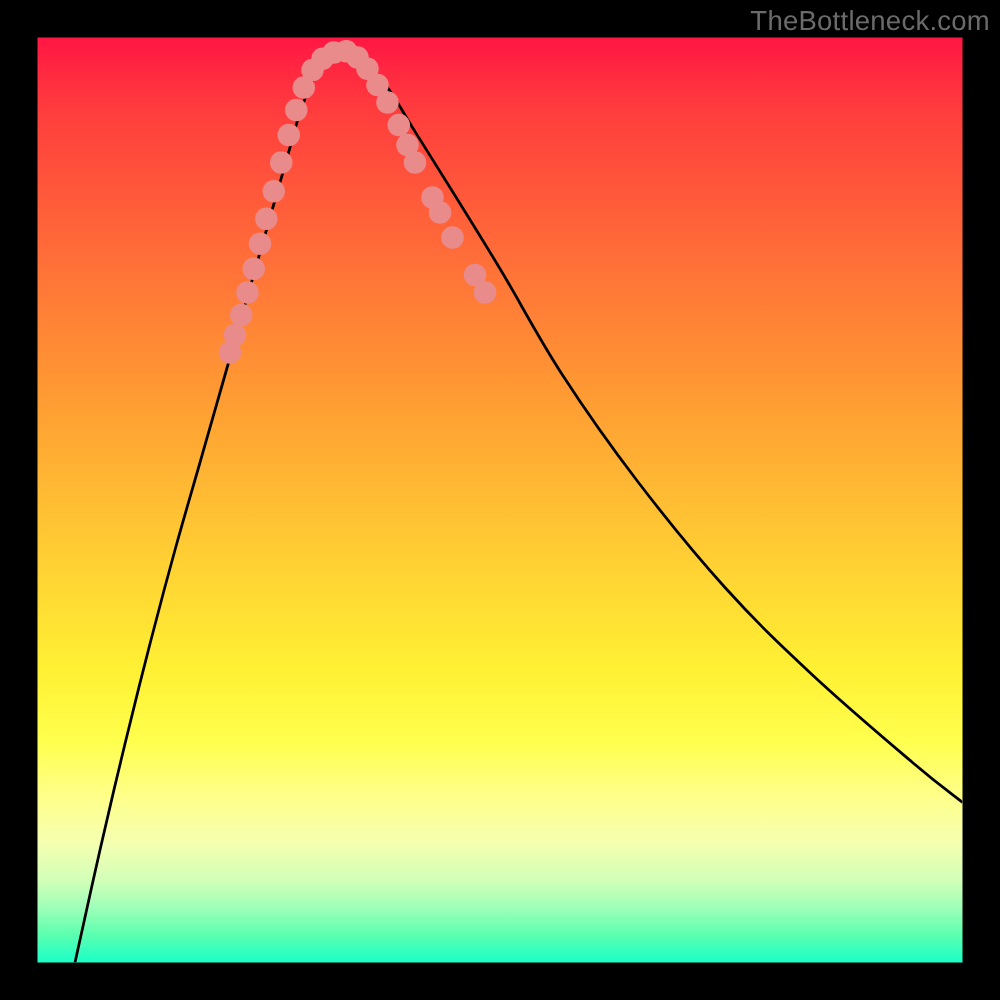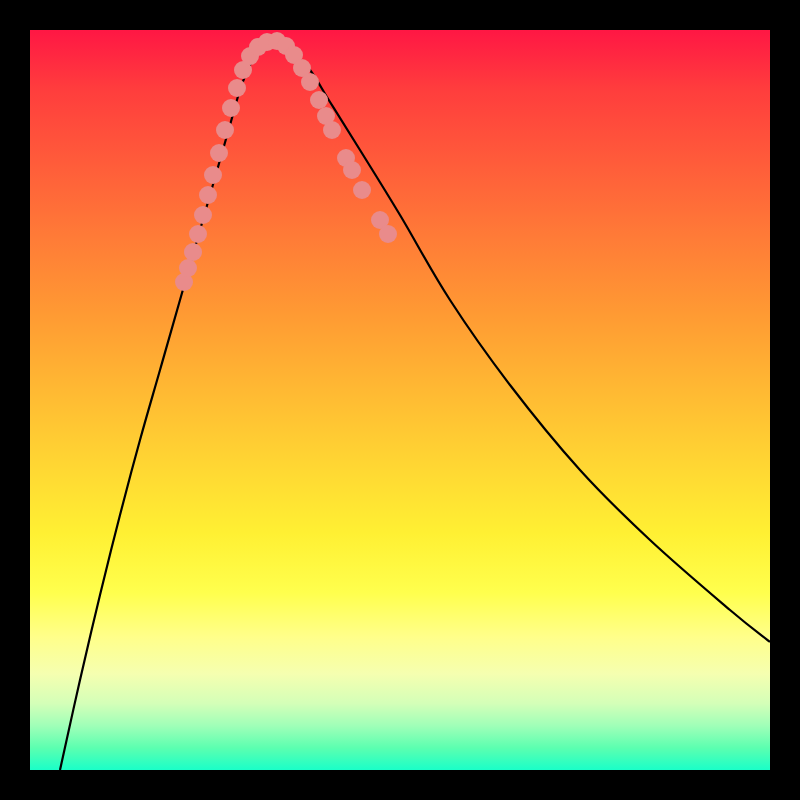--- a/index.html
+++ b/index.html
@@ -56,20 +56,21 @@
     width: 740px;
     height: 740px;
     z-index: 3;
   }
 </style>
 </head>
 <body>
 
 <div class="frame">
 
+  <div class="watermark">TheBottleneck.com</div>
 
   <div class="plot-area">
     <svg class="curve" viewBox="0 0 740 740" preserveAspectRatio="none">
       <path id="curve-path" fill="none" stroke="#000000" stroke-width="2.2" d="M30 740 C 33.6 723.8, 42.8 681.5, 50 650.0 C 57.2 618.5, 62.8 594.7, 70 565.0 C 77.2 535.3, 82.8 512.9, 90 485.0 C 97.2 457.1, 102.8 436.1, 110 410.0 C 117.2 383.9, 122.8 365.2, 130 340.0 C 137.2 314.8, 144.6 288.9, 150 270.0 C 155.4 251.1, 156.4 247.6, 160 235.0 C 163.6 222.4, 166.4 212.6, 170 200.0 C 173.6 187.4, 176.4 177.6, 180 165.0 C 183.6 152.4, 186.4 142.6, 190 130.0 C 193.6 117.4, 196.4 107.6, 200 95.0 C 203.6 82.4, 206.4 70.8, 210 60.0 C 213.6 49.2, 216.4 42.2, 220 35.0 C 223.6 27.8, 225.5 24.1, 230 20.0 C 234.5 15.9, 239.6 12.0, 245 12.0 C 250.4 12.0, 253.7 15.0, 260 20.0 C 266.3 25.0, 272.8 30.6, 280 40.0 C 287.2 49.4, 291.0 57.6, 300 72.0 C 309.0 86.4, 317.4 99.7, 330 120.0 C 342.6 140.3, 353.8 158.0, 370 185.0 C 386.2 212.0, 400.2 239.4, 420 270.0 C 439.8 300.6, 456.6 324.4, 480 355.0 C 503.4 385.6, 524.8 412.1, 550 440.0 C 575.2 467.9, 593.0 484.8, 620 510.0 C 647.0 535.2, 678.4 561.6, 700 580.0 C 721.6 598.4, 732.8 606.2, 740 612.0"></path>
       <g id="dots-group">
           <circle cx="154" cy="252" r="9" fill="#e98b8b"></circle>
           <circle cx="158" cy="238" r="9" fill="#e98b8b"></circle>
           <circle cx="163" cy="222" r="9" fill="#e98b8b"></circle>
           <circle cx="168" cy="204" r="9" fill="#e98b8b"></circle>
           <circle cx="173" cy="185" r="9" fill="#e98b8b"></circle>

